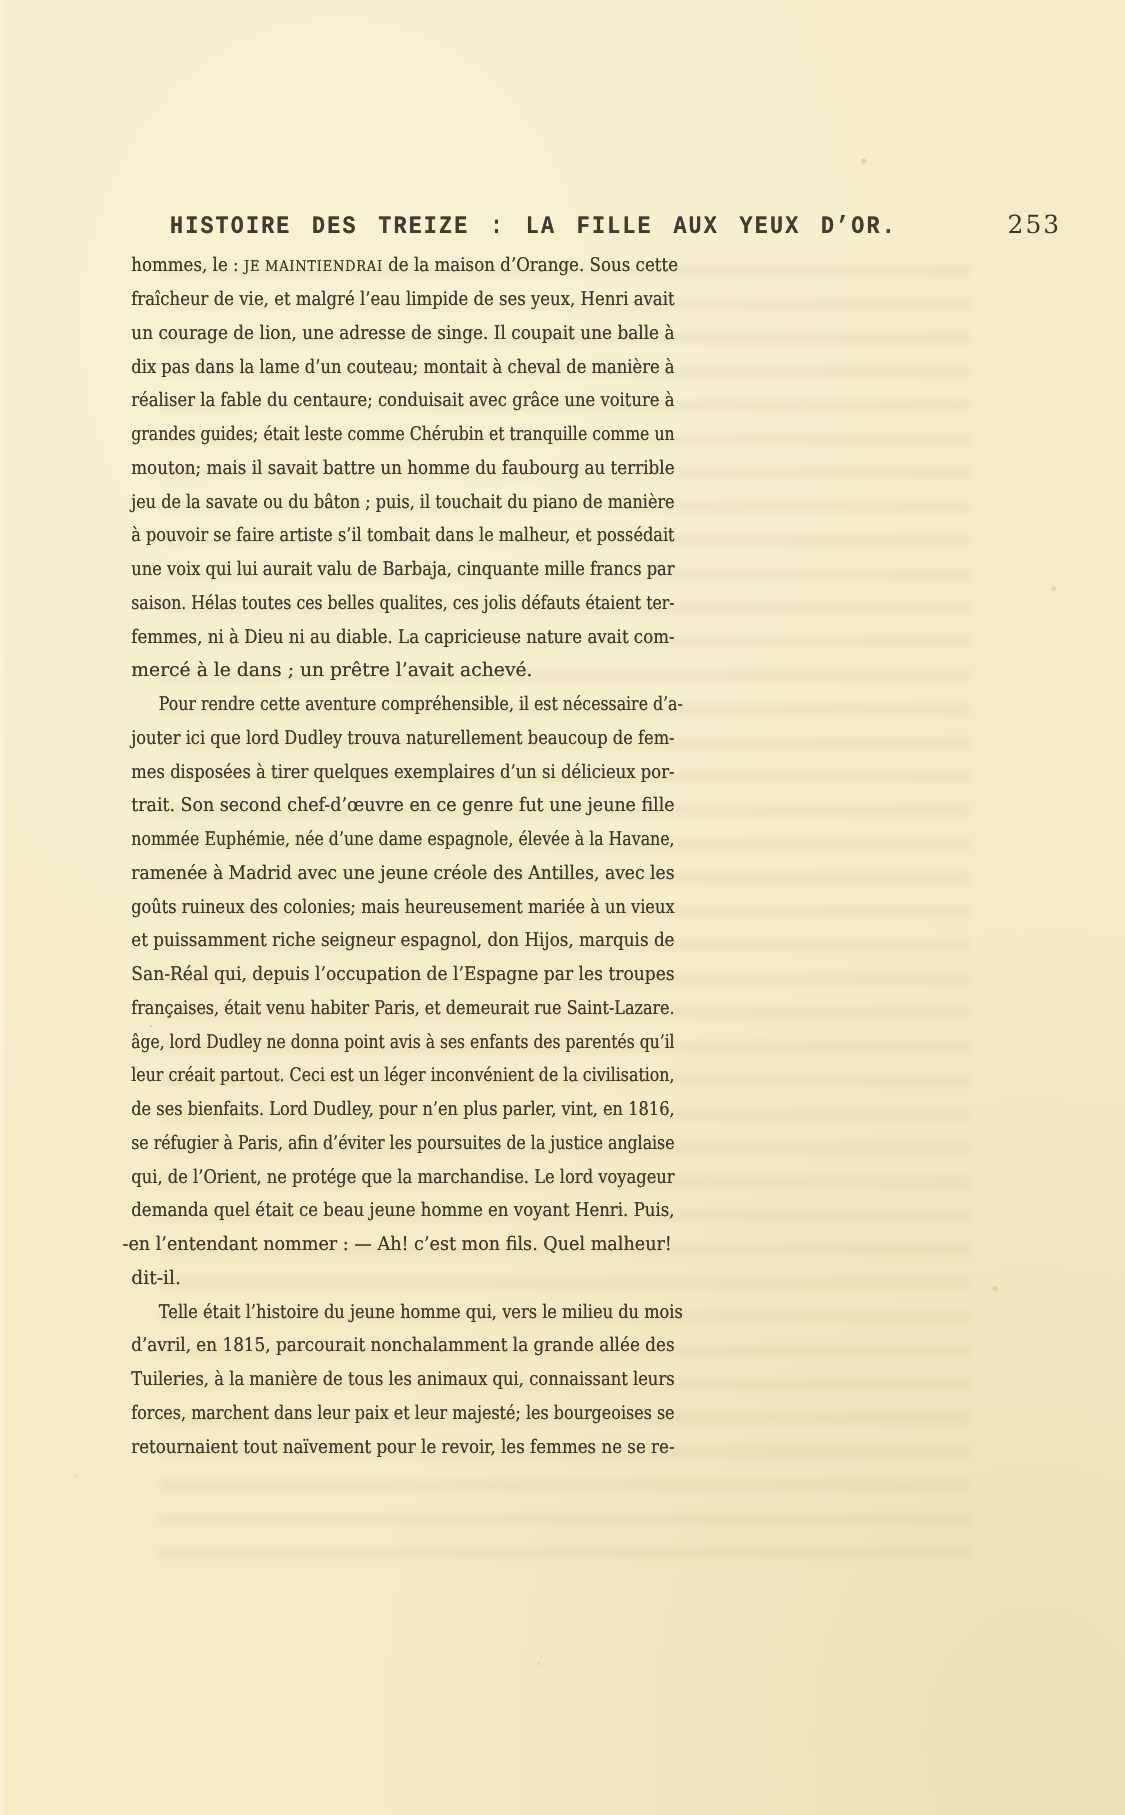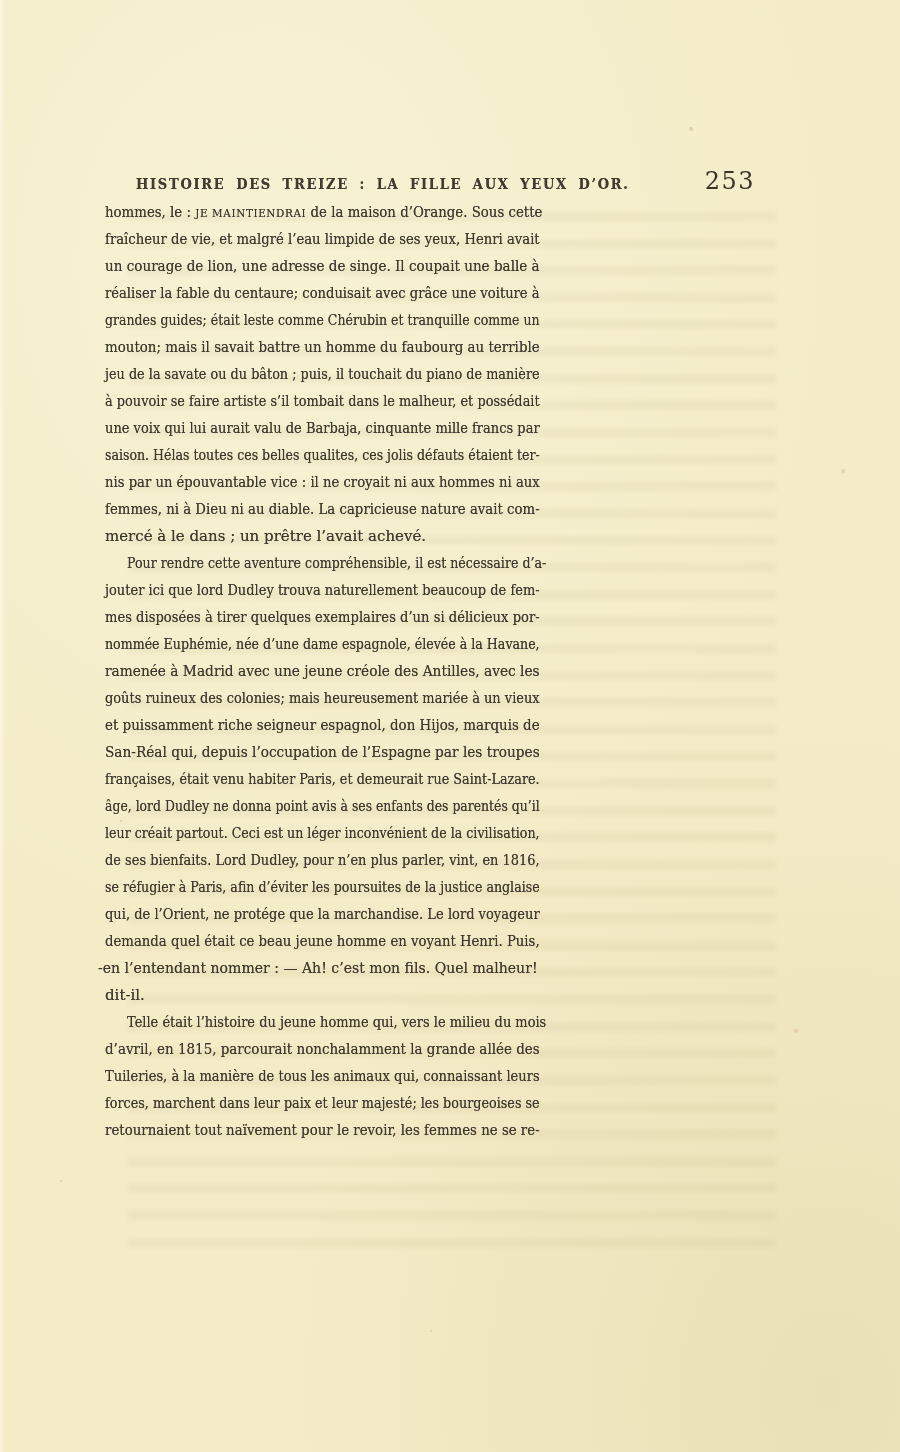--- a/index.html
+++ b/index.html
@@ -35,25 +35,25 @@
       120px 820px 0 0 rgba(140,115,65,0.28),
       795px 1030px 0 1px rgba(205,150,90,0.30),
       430px 1330px 0 0 rgba(150,125,70,0.22),
       60px 1180px 0 0 rgba(150,125,70,0.20);
   }
   .header{
     position:absolute;left:136px;top:167px;width:577px;height:26px;
     display:flex;justify-content:space-between;align-items:baseline;
   }
   .running-title{
-    font-size:15px;font-weight:bold;letter-spacing:2px;word-spacing:5px;
-    color:#413b30;white-space:nowrap;
+    font-size:20px;font-weight:bold;letter-spacing:2px;word-spacing:5px;
+    color:#413b30;white-space:nowrap;font-family:Liberation Mono, monospace;
   }
   .page-number{
-    font-size:24px;letter-spacing:1.5px;color:#3a342a;white-space:nowrap;text-align:center;
+    font-size:20px;letter-spacing:1.5px;color:#3a342a;white-space:nowrap;text-align:center;
   }
   .text-block{
     position:absolute;left:105px;top:199px;width:623px;
     font-size:15px;line-height:27px;
   }
   .line{height:27px;white-space:nowrap;}
   .line.hang{margin-left:-7px;}
   .t{
     display:inline-block;transform-origin:0 70%;
     text-shadow:0 0 0.4px rgba(61,56,46,0.72);
@@ -72,35 +72,36 @@
   <div class="header">
     <span class="running-title"><span class="t" style="transform: scaleX(0.8678);">HISTOIRE DES TREIZE : LA FILLE AUX YEUX D’OR.</span></span>
     <span class="page-number">253</span>
   </div>
 
   <div class="text-block">
       <div class="para">
         <div class="line first"><span class="t" style="transform: scaleX(0.8884);">hommes, le : <span class="sc">JE MAINTIENDRAI</span> de la maison d’Orange. Sous cette</span></div>
         <div class="line"><span class="t" style="transform: scaleX(0.8797);">fraîcheur de vie, et malgré l’eau limpide de ses yeux, Henri avait</span></div>
         <div class="line"><span class="t" style="transform: scaleX(0.9017);">un courage de lion, une adresse de singe. Il coupait une balle à</span></div>
+        <div class="line"><span class="t" style="transform: scaleX(0.8712);">dix pas dans la lame d’un couteau; montait à cheval de manière à</span></div>
         <div class="line"><span class="t" style="transform: scaleX(0.8746);">réaliser la fable du centaure; conduisait avec grâce une voiture à</span></div>
         <div class="line"><span class="t" style="transform: scaleX(0.8364);">grandes guides; était leste comme Chérubin et tranquille comme un</span></div>
         <div class="line"><span class="t" style="transform: scaleX(0.8927);">mouton; mais il savait battre un homme du faubourg au terrible</span></div>
         <div class="line"><span class="t" style="transform: scaleX(0.8549);">jeu de la savate ou du bâton ; puis, il touchait du piano de manière</span></div>
         <div class="line"><span class="t" style="transform: scaleX(0.8615);">à pouvoir se faire artiste s’il tombait dans le malheur, et possédait</span></div>
         <div class="line"><span class="t" style="transform: scaleX(0.8677);">une voix qui lui aurait valu de Barbaja, cinquante mille francs par</span></div>
         <div class="line"><span class="t" style="transform: scaleX(0.8384);">saison. Hélas toutes ces belles qualites, ces jolis défauts étaient ter-</span></div>
-        <div class="line"><span class="t" style="transform: scaleX(0.8781);">nis par un épouvantable vice : il ne croyait ni aux hommes ni aux</span></div>
         <div class="line"><span class="t" style="transform: scaleX(0.8866);">femmes, ni à Dieu ni au diable. La capricieuse nature avait com-</span></div>
         <div class="line last"><span class="t">mercé à le dans ; un prêtre l’avait achevé.</span></div>
       </div>
       <div class="para indent">
         <div class="line first"><span class="t" style="transform: scaleX(0.8413);">Pour rendre cette aventure compréhensible, il est nécessaire d’a-</span></div>
         <div class="line"><span class="t" style="transform: scaleX(0.8669);">jouter ici que lord Dudley trouva naturellement beaucoup de fem-</span></div>
         <div class="line"><span class="t" style="transform: scaleX(0.8745);">mes disposées à tirer quelques exemplaires d’un si délicieux por-</span></div>
+        <div class="line"><span class="t" style="transform: scaleX(0.9293);">trait. Son second chef-d’œuvre en ce genre fut une jeune fille</span></div>
         <div class="line"><span class="t" style="transform: scaleX(0.8408);">nommée Euphémie, née d’une dame espagnole, élevée à la Havane,</span></div>
         <div class="line"><span class="t" style="transform: scaleX(0.915);">ramenée à Madrid avec une jeune créole des Antilles, avec les</span></div>
         <div class="line"><span class="t" style="transform: scaleX(0.8639);">goûts ruineux des colonies; mais heureusement mariée à un vieux</span></div>
         <div class="line"><span class="t" style="transform: scaleX(0.8951);">et puissamment riche seigneur espagnol, don Hijos, marquis de</span></div>
         <div class="line"><span class="t" style="transform: scaleX(0.9118);">San-Réal qui, depuis l’occupation de l’Espagne par les troupes</span></div>
         <div class="line"><span class="t" style="transform: scaleX(0.8523);">françaises, était venu habiter Paris, et demeurait rue Saint-Lazare.</span></div>
         <div class="line"><span class="t" style="transform: scaleX(0.8292);">âge, lord Dudley ne donna point avis à ses enfants des parentés qu’il</span></div>
         <div class="line"><span class="t" style="transform: scaleX(0.843);">leur créait partout. Ceci est un léger inconvénient de la civilisation,</span></div>
         <div class="line"><span class="t" style="transform: scaleX(0.8642);">de ses bienfaits. Lord Dudley, pour n’en plus parler, vint, en 1816,</span></div>
         <div class="line"><span class="t" style="transform: scaleX(0.8408);">se réfugier à Paris, afin d’éviter les poursuites de la justice anglaise</span></div>

